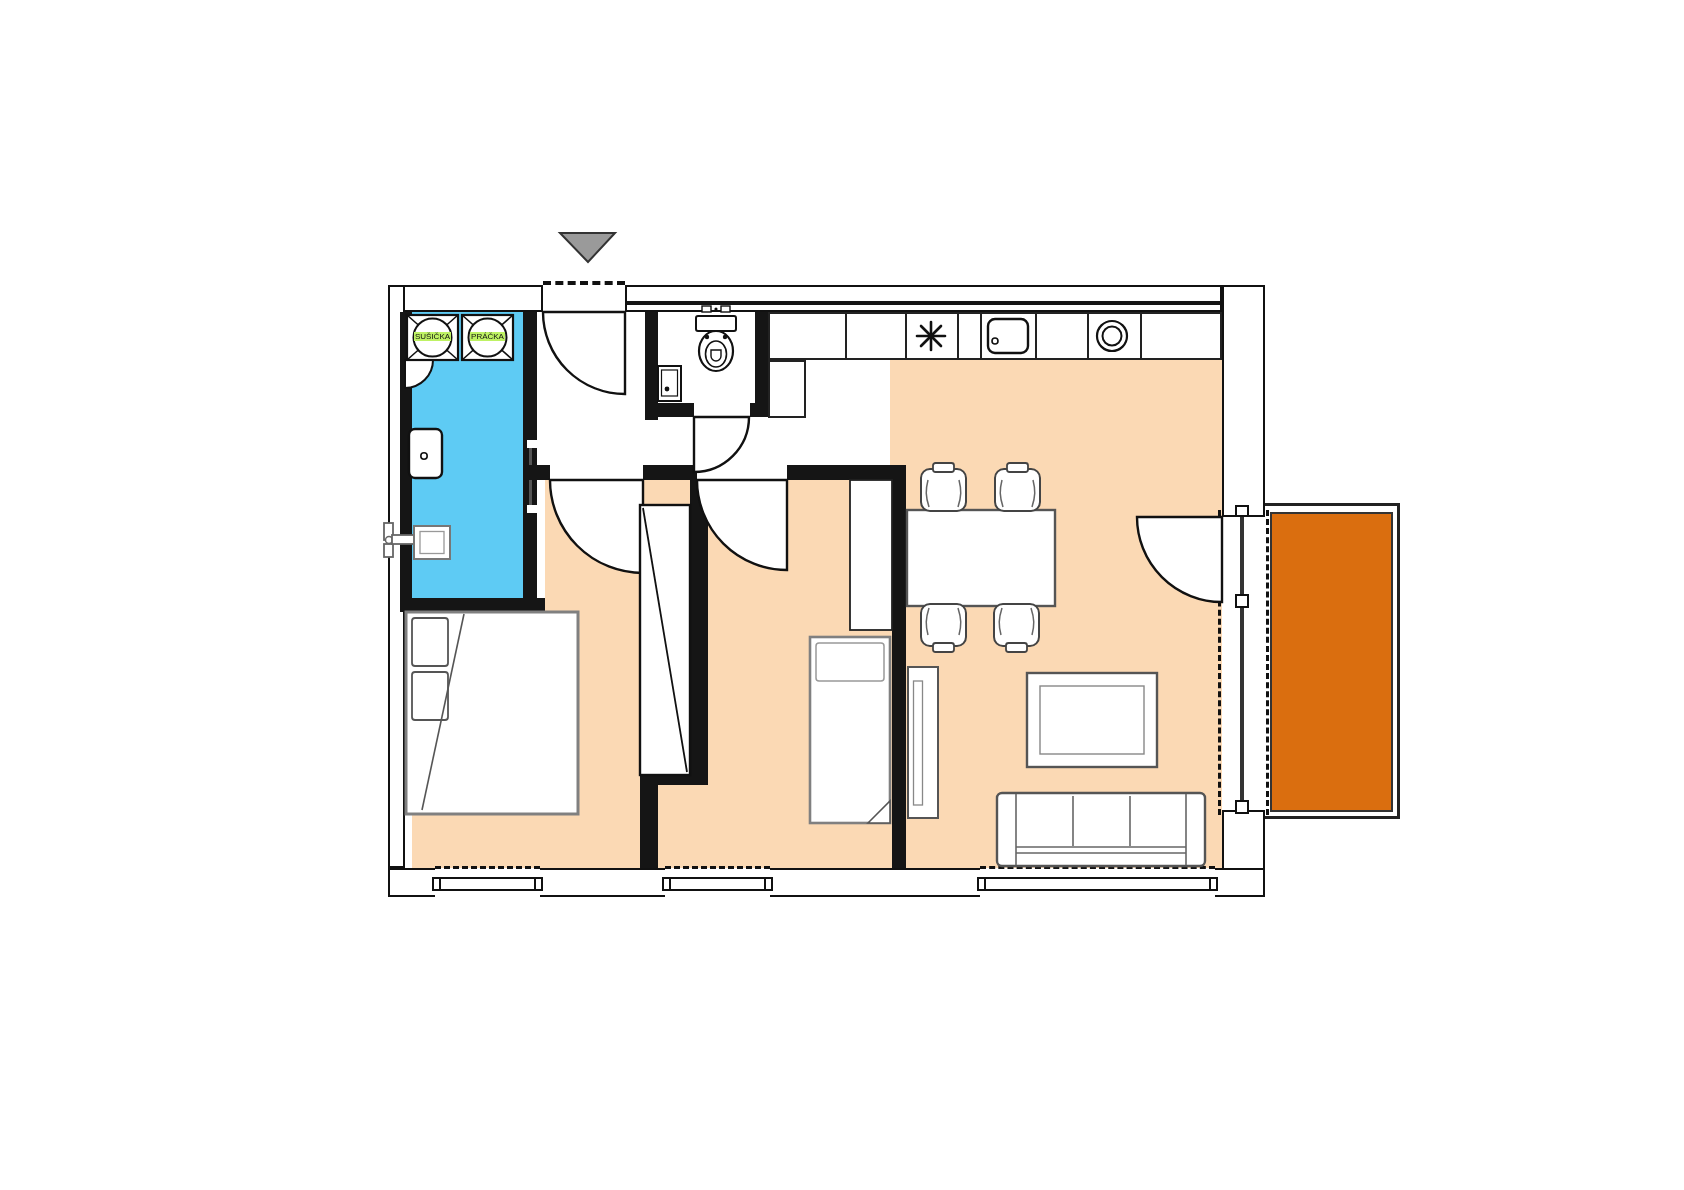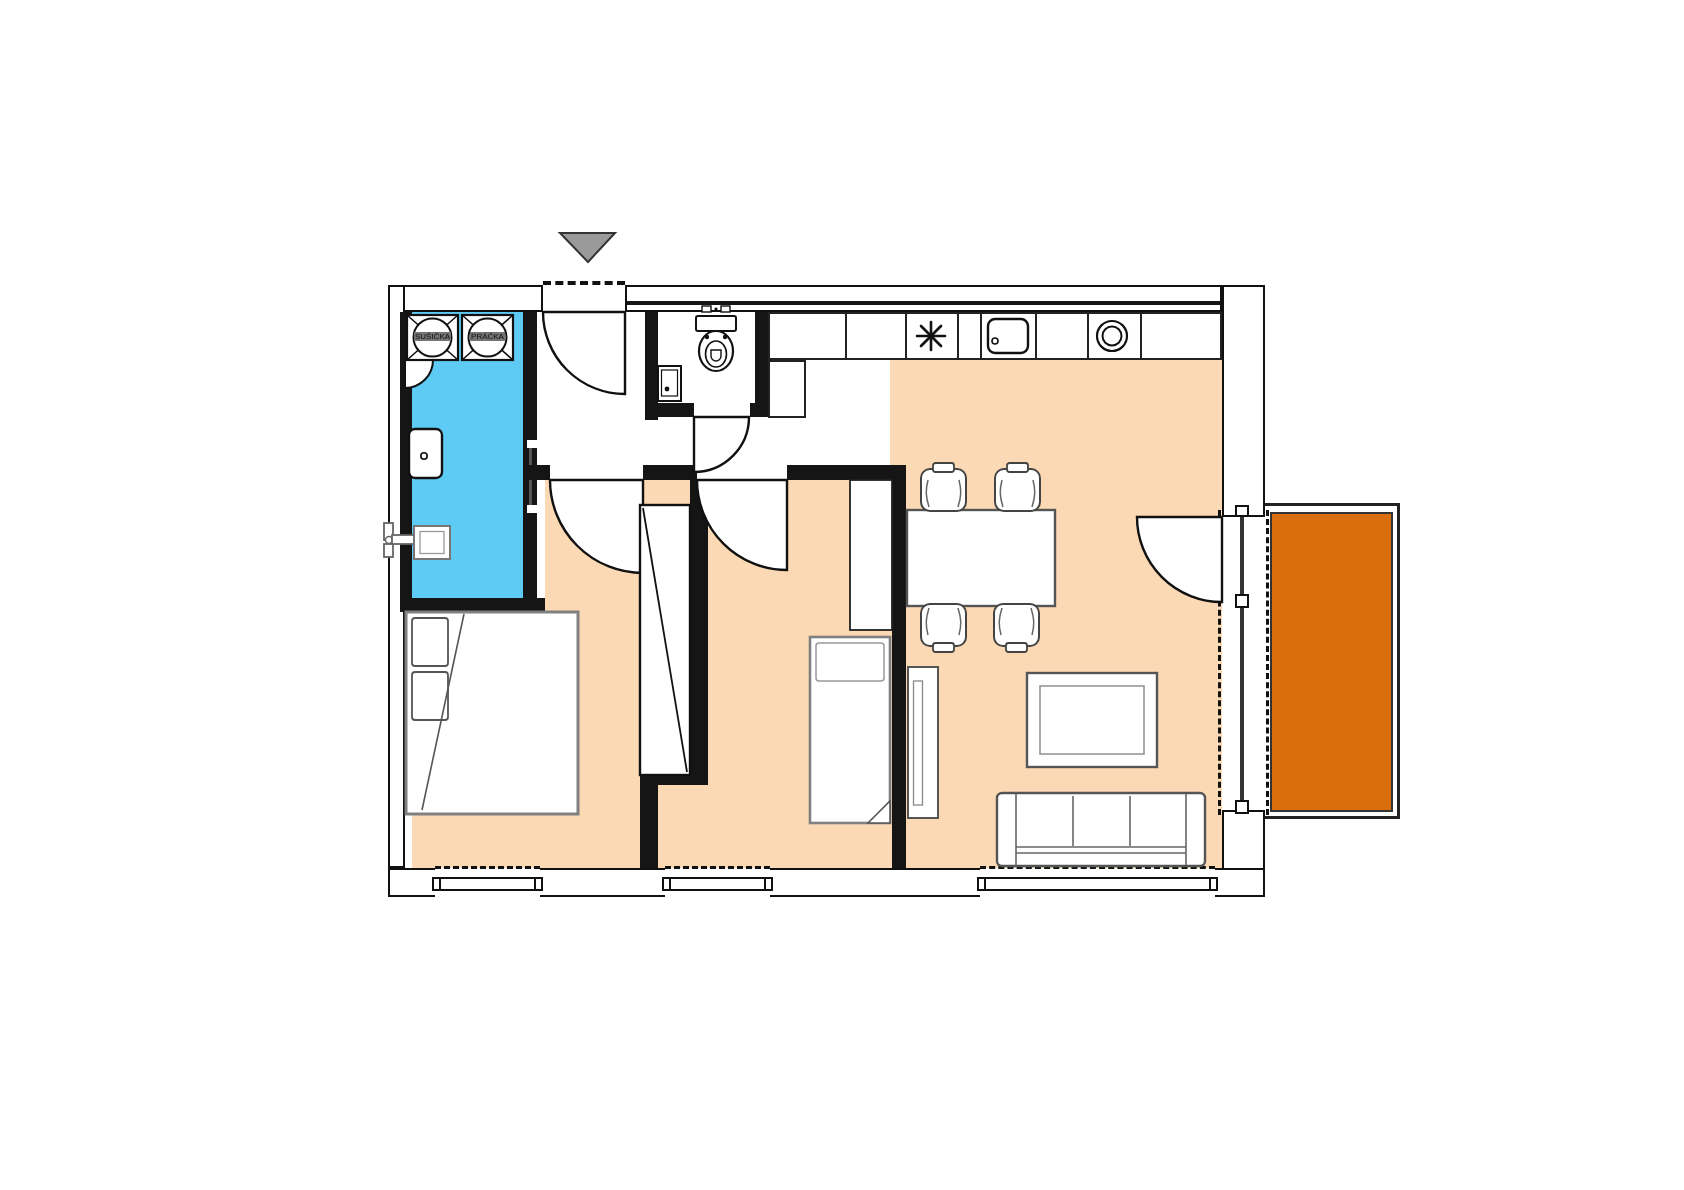--- a/index.html
+++ b/index.html
@@ -16,21 +16,21 @@
   .dashv{position:absolute;border-left:3px dashed #111;z-index:8;width:0;}
   .counter{position:absolute;background:#fff;border:2px solid #222;box-sizing:border-box;z-index:5;}
   .divider{position:absolute;background:#222;width:2px;z-index:6;}
   .glaz{position:absolute;background:#fff;border-top:2.5px solid #111;border-bottom:2.5px solid #111;
         box-sizing:border-box;z-index:9;}
   .cap{position:absolute;background:#fff;border:2px solid #111;box-sizing:border-box;z-index:10;}
   .rail{position:absolute;background:#222;z-index:3;}
   .glazv{position:absolute;background:#333;z-index:8;}
   svg.overlay{position:absolute;left:0;top:0;z-index:20;}
   .lbl{position:absolute;z-index:30;font-size:8px;color:#111;text-align:center;line-height:12px;}
-  .lbl span{background:#737373;padding:0 1px;}
+  .lbl span{background:#bef264;padding:0 1px;}
 </style>
 </head>
 <body>
 
 <div id="plan">
 
   <div class="floor f-bath" style="left:405px;top:312px;width:132px;height:286px;"></div>
   <div class="floor f-room" style="left:412px;top:612px;width:278px;height:256px;"></div>
   <div class="floor f-room" style="left:545px;top:480px;width:145px;height:132px;"></div>
   <div class="floor f-room" style="left:708px;top:480px;width:184px;height:388px;"></div>

